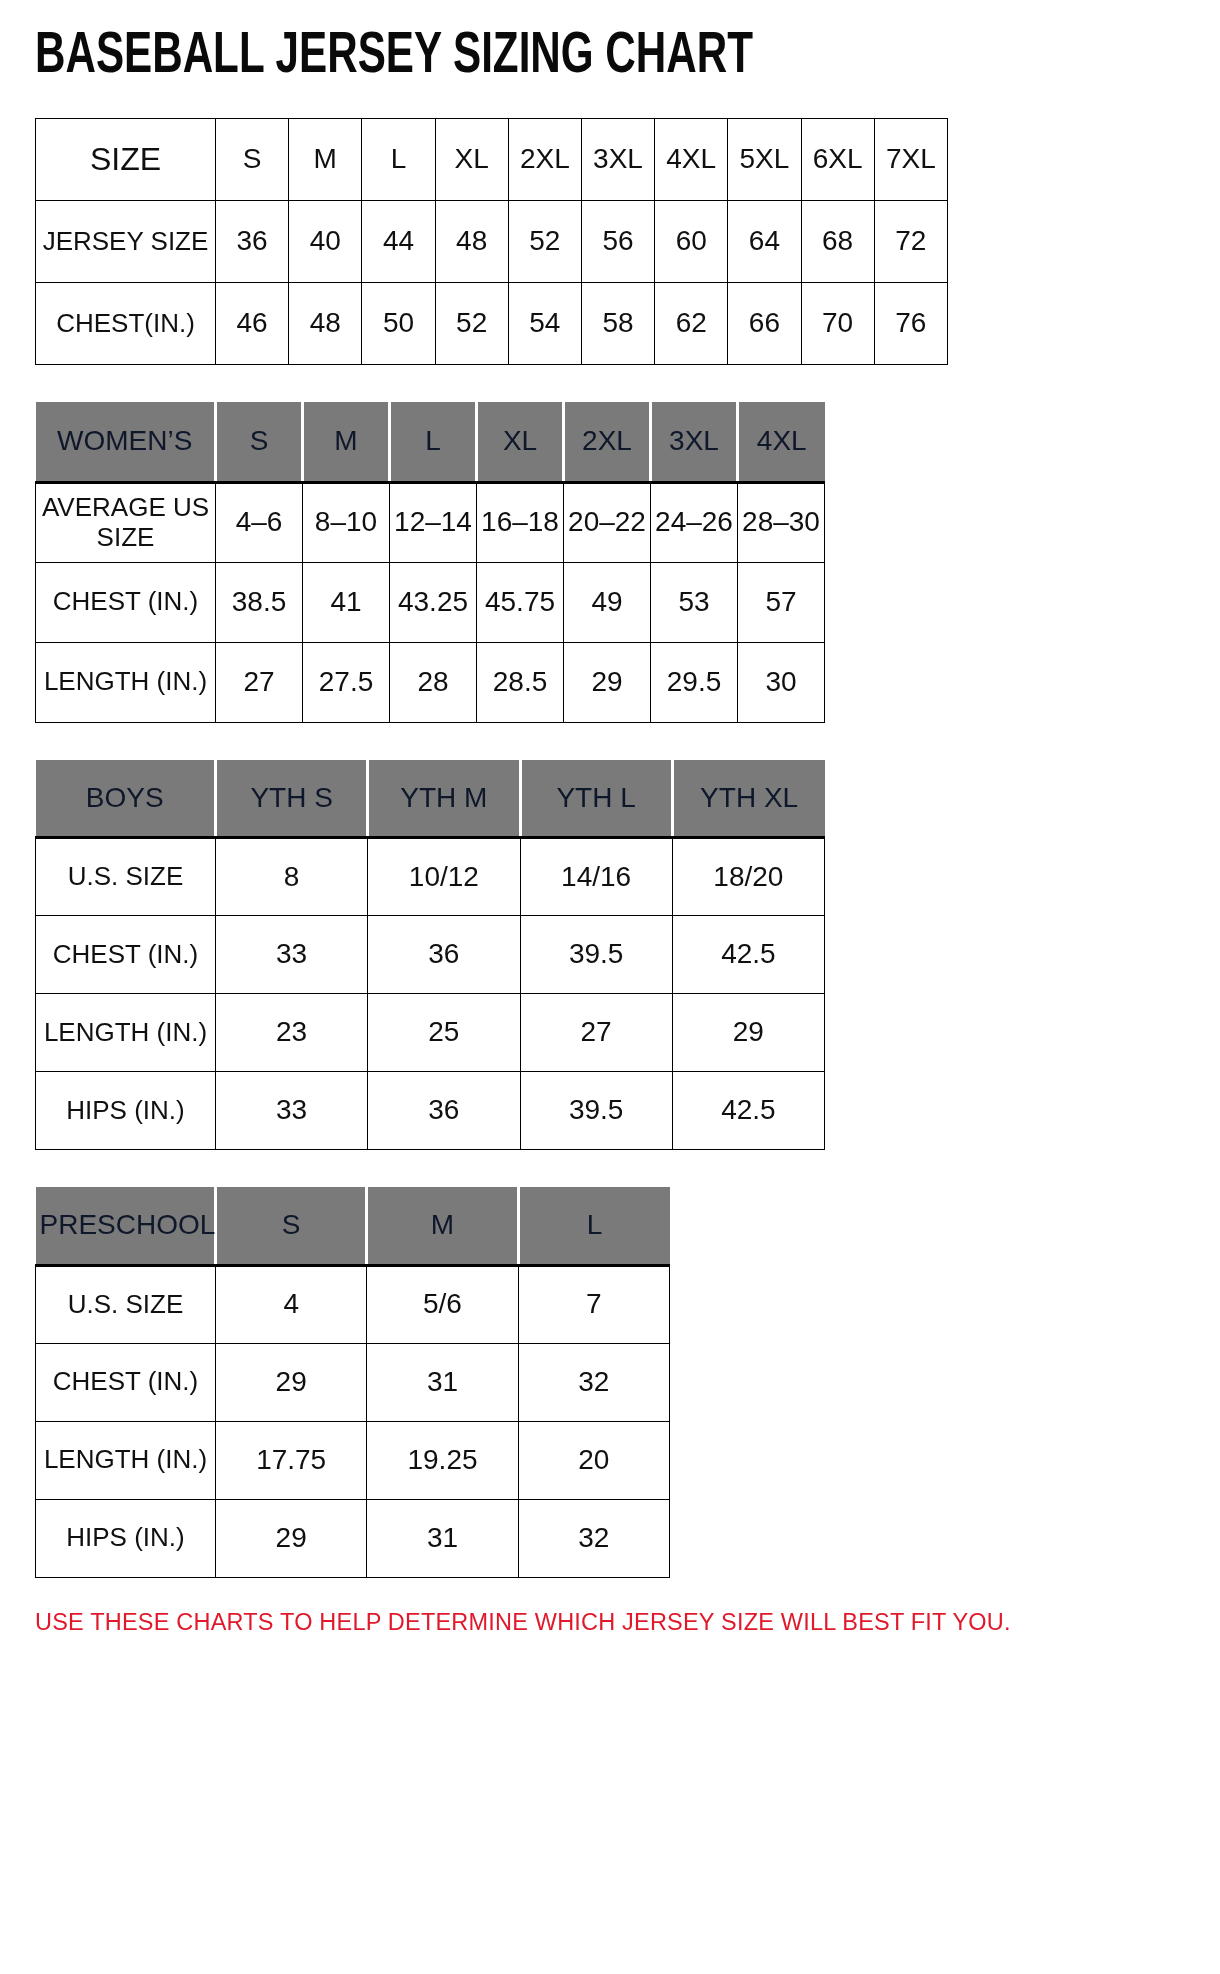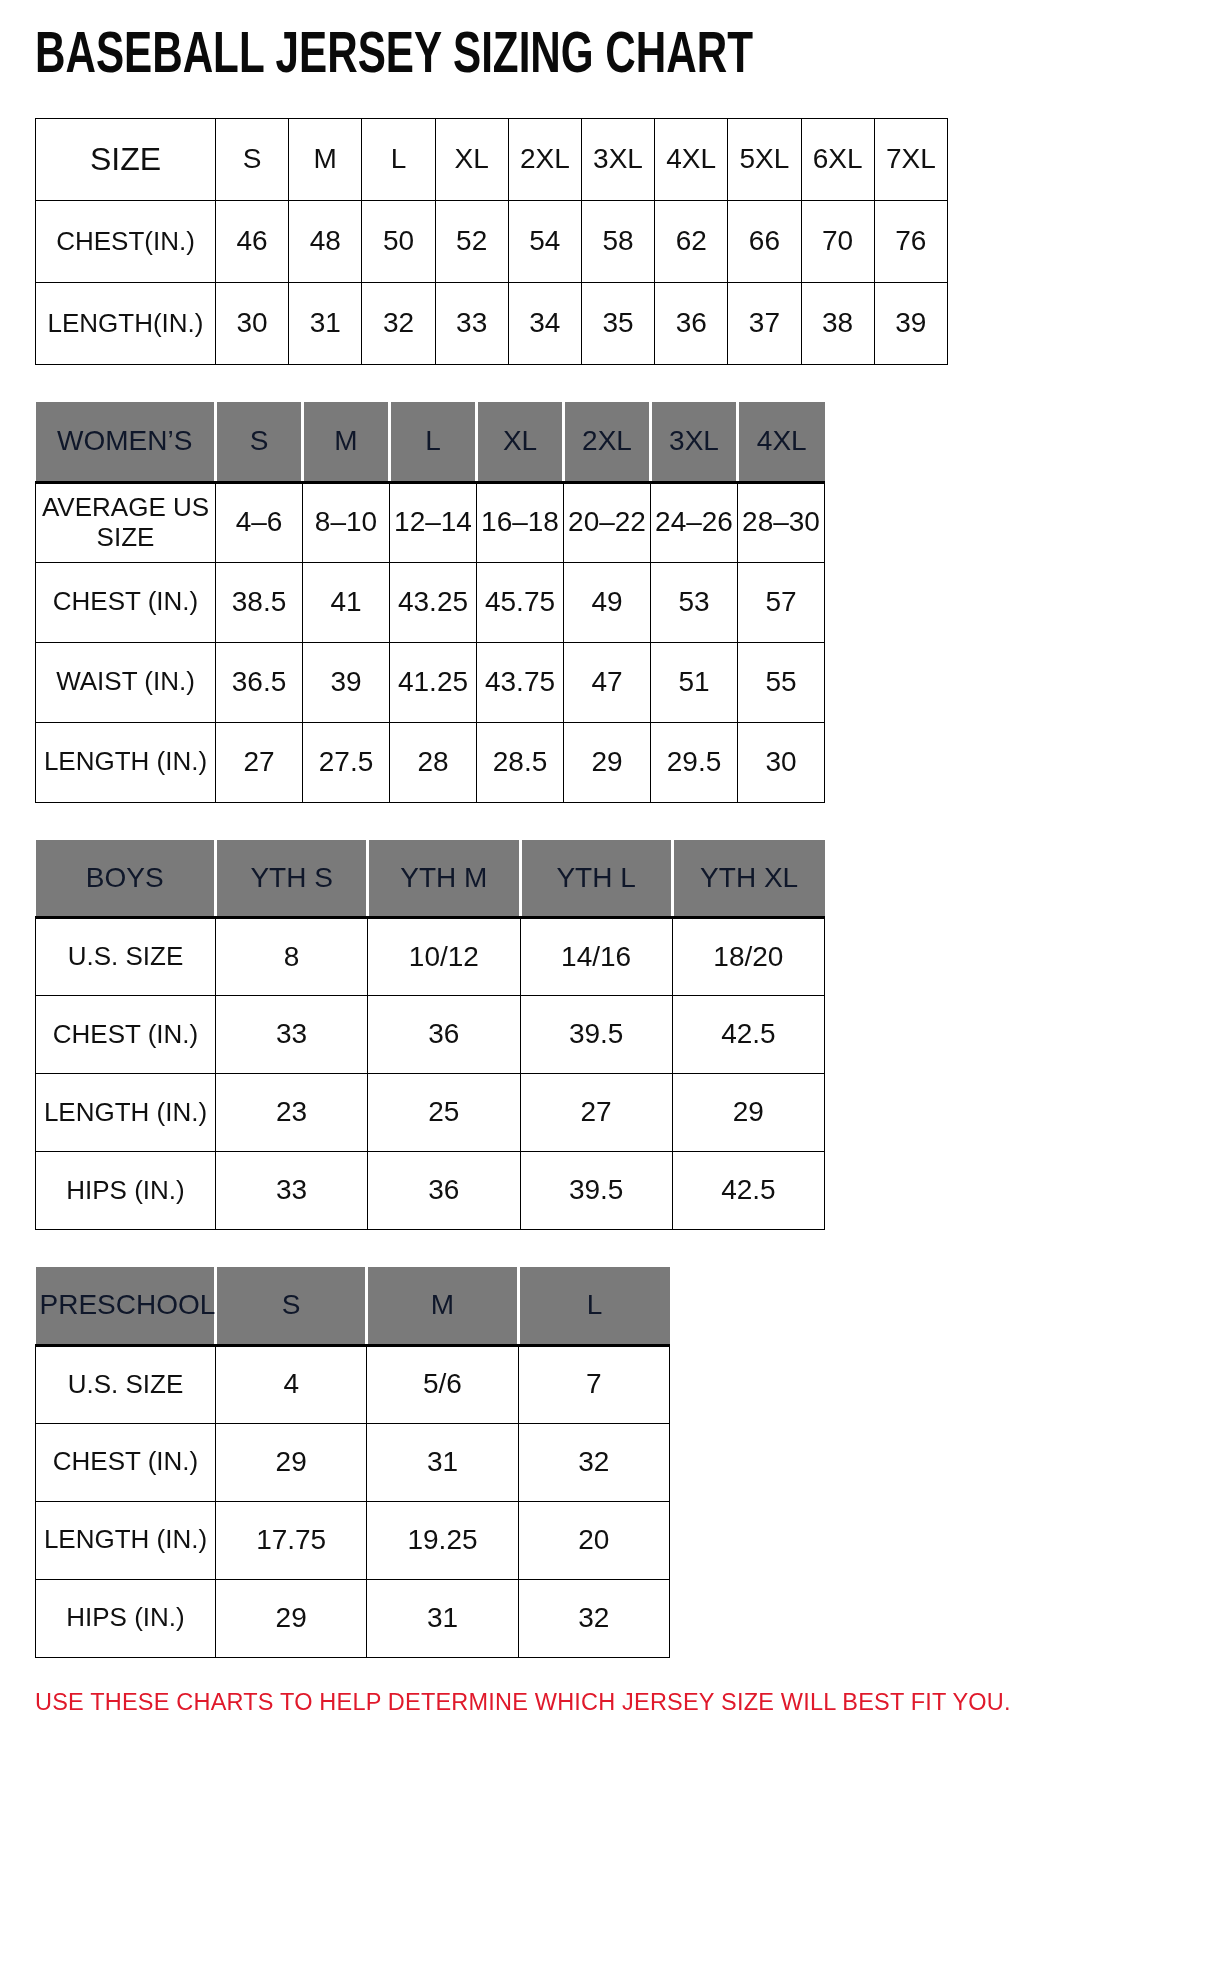--- a/index.html
+++ b/index.html
@@ -131,45 +131,45 @@
             <th>2XL</th>
             <th>3XL</th>
             <th>4XL</th>
             <th>5XL</th>
             <th>6XL</th>
             <th>7XL</th>
           </tr>
         </thead>
         <tbody>
           <tr>
+            <th class="rowlabel">JERSEY SIZE</th>
+            <td>36</td>
+            <td>40</td>
+            <td>44</td>
+            <td>48</td>
+            <td>52</td>
+            <td>56</td>
+            <td>60</td>
+            <td>64</td>
+            <td>68</td>
+            <td>72</td>
+          </tr>
+          <tr>
             <th class="rowlabel">CHEST(IN.)</th>
             <td>46</td>
             <td>48</td>
             <td>50</td>
             <td>52</td>
             <td>54</td>
             <td>58</td>
             <td>62</td>
             <td>66</td>
             <td>70</td>
             <td>76</td>
           </tr>
-          <tr>
-            <th class="rowlabel">LENGTH(IN.)</th>
-            <td>30</td>
-            <td>31</td>
-            <td>32</td>
-            <td>33</td>
-            <td>34</td>
-            <td>35</td>
-            <td>36</td>
-            <td>37</td>
-            <td>38</td>
-            <td>39</td>
-          </tr>
         </tbody>
       </table>
   </section>
 
   <section class="tblsec">
     <table class="t-womens style-gray">
         <colgroup>
           <col class="label-col">
           <col>
           <col>
@@ -206,30 +206,20 @@
             <th class="rowlabel">CHEST (IN.)</th>
             <td>38.5</td>
             <td>41</td>
             <td>43.25</td>
             <td>45.75</td>
             <td>49</td>
             <td>53</td>
             <td>57</td>
           </tr>
           <tr>
-            <th class="rowlabel">WAIST (IN.)</th>
-            <td>36.5</td>
-            <td>39</td>
-            <td>41.25</td>
-            <td>43.75</td>
-            <td>47</td>
-            <td>51</td>
-            <td>55</td>
-          </tr>
-          <tr>
             <th class="rowlabel">LENGTH (IN.)</th>
             <td>27</td>
             <td>27.5</td>
             <td>28</td>
             <td>28.5</td>
             <td>29</td>
             <td>29.5</td>
             <td>30</td>
           </tr>
         </tbody>

